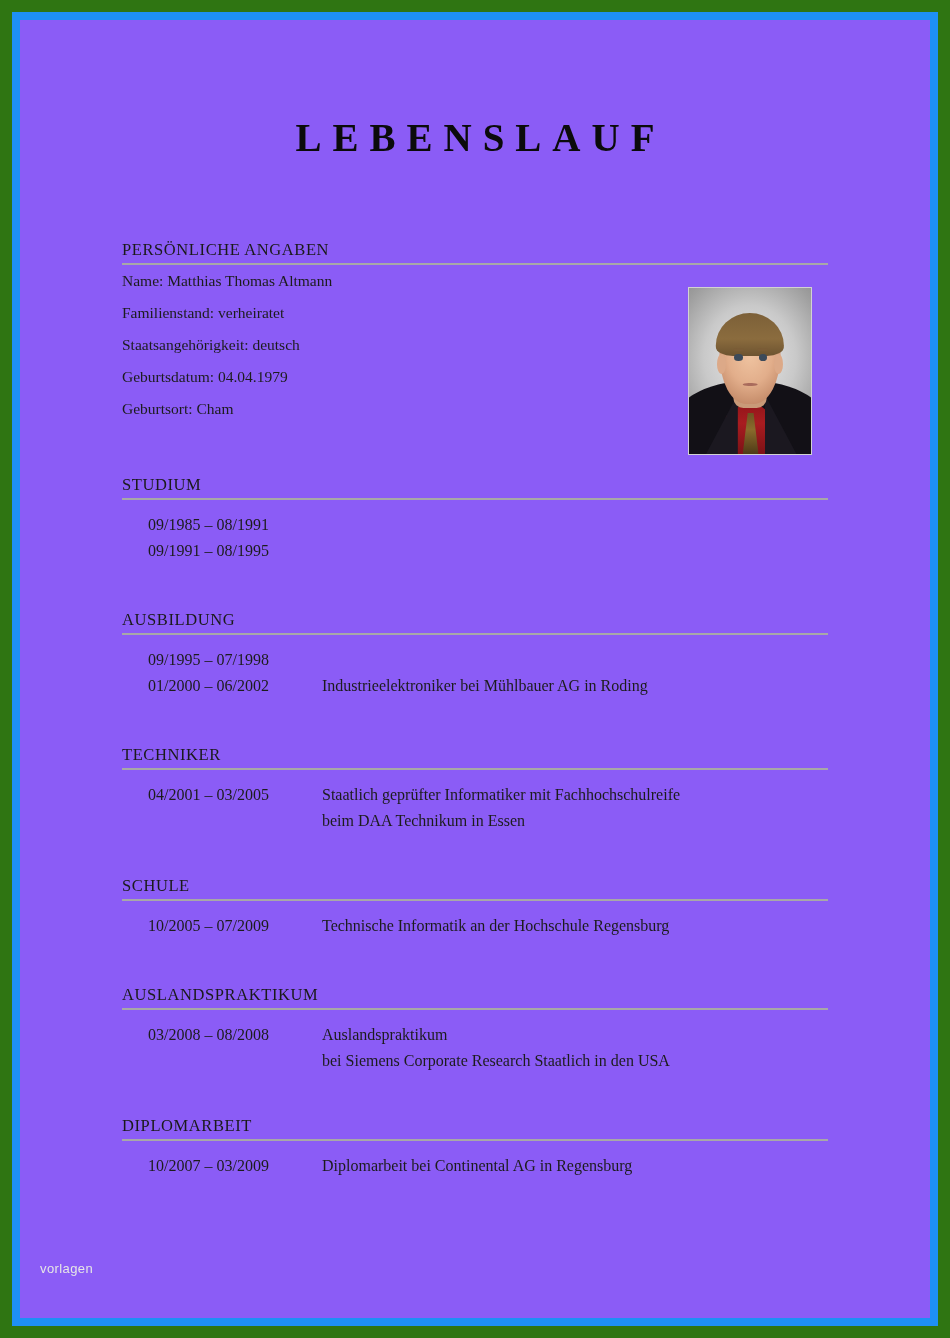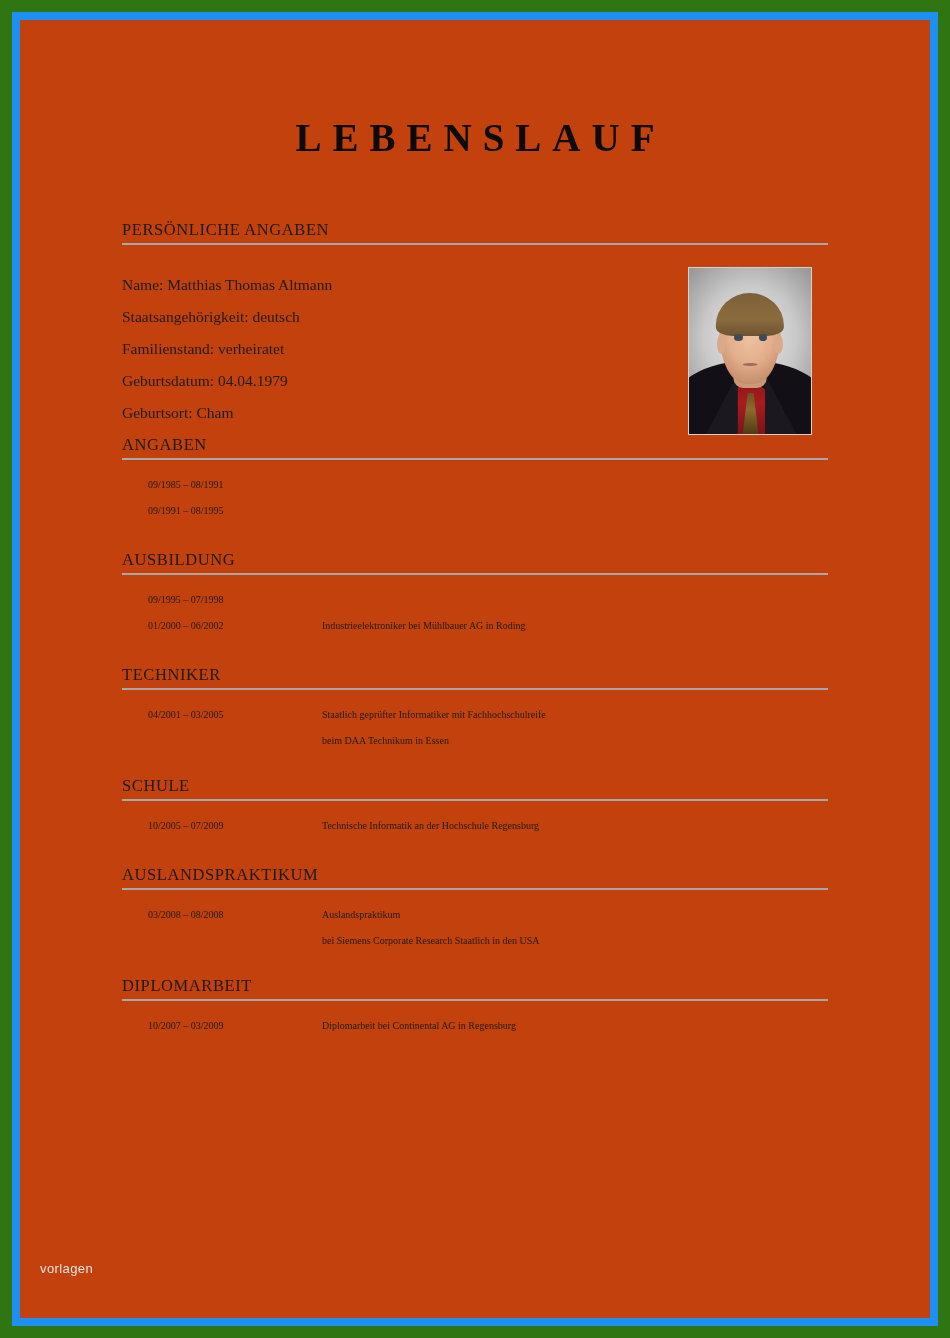--- a/index.html
+++ b/index.html
@@ -24,21 +24,21 @@
   }
   .frame-blue {
     position: absolute;
     left: 12px; top: 12px; right: 12px; bottom: 12px;
     background: #1e90f5;
   }
 
   .page {
     position: absolute;
     left: 20px; top: 20px; right: 20px; bottom: 20px;
-    background: #c2410c;
+    background: #8b5cf6;
     overflow: hidden;
   }
 
   
   .doc-title {
     position: absolute;
     left: 0; right: 0;
     top: 95px;
     text-align: center;
     font-size: 39px;
@@ -50,55 +50,55 @@
   }
 
   
   .content {
     position: absolute;
     left: 102px;
     top: 200px;
     width: 706px;
   }
 
-  .section { position: relative; }
+  .section { position: relative; margin-top: 20px; }
 
   .section-heading {
     font-size: 16.5px;
     letter-spacing: 0.6px;
     color: #1a1a1a;
     padding-bottom: 3px;
     border-bottom: 2px solid #a8a8a8;
     display: block;
   }
 
   .rows { padding-top: 12px; }
 
   .row {
     display: flex;
     align-items: flex-start;
-    font-size: 10px;
+    font-size: 16px;
     color: #1c1c1c;
     line-height: 26px;
   }
 
   .row .period {
     width: 200px;
     flex: 0 0 200px;
     padding-left: 26px;
     white-space: pre;
   }
 
   .row .detail { flex: 1 1 auto; }
   .row .detail-line { display: block; }
 
   
   .personal {
     position: relative;
-    padding-top: 24px;
+    padding-top: 0;
     min-height: 190px;
   }
 
   .personal-line {
     font-size: 15.5px;
     color: #1c1c1c;
     line-height: 32px;
     display: block;
   }
 
@@ -260,22 +260,22 @@
 
   <div class="doc-title">LEBENSLAUF</div>
 
   <div class="content">
 
     <div class="section">
       <div class="section-heading">PERSÖNLICHE ANGABEN</div>
 
       <div class="personal">
         <span class="personal-line">Name: Matthias Thomas Altmann</span>
+        <span class="personal-line">Familienstand: verheiratet</span>
         <span class="personal-line">Staatsangehörigkeit: deutsch</span>
-        <span class="personal-line">Familienstand: verheiratet</span>
         <span class="personal-line">Geburtsdatum: 04.04.1979</span>
         <span class="personal-line">Geburtsort: Cham</span>
 
         <div class="photo">
           <div class="photo-bg"></div>
           <div class="photo-suit"></div>
           <div class="photo-shirt"></div>
           <div class="photo-lapel-l"></div>
           <div class="photo-lapel-r"></div>
           <div class="photo-tie"></div>
@@ -287,21 +287,21 @@
           <div class="photo-brow-l"></div>
           <div class="photo-brow-r"></div>
           <div class="photo-eye-l"></div>
           <div class="photo-eye-r"></div>
           <div class="photo-mouth"></div>
         </div>
       </div>
     </div>
 
     <div class="section">
-      <div class="section-heading">ANGABEN</div>
+      <div class="section-heading">STUDIUM</div>
       <div class="rows">
         <div class="row">
           <span class="period">09/1985 – 08/1991</span>
         </div>
         <div class="row">
           <span class="period">09/1991 – 08/1995</span>
         </div>
       </div>
     </div>
 

